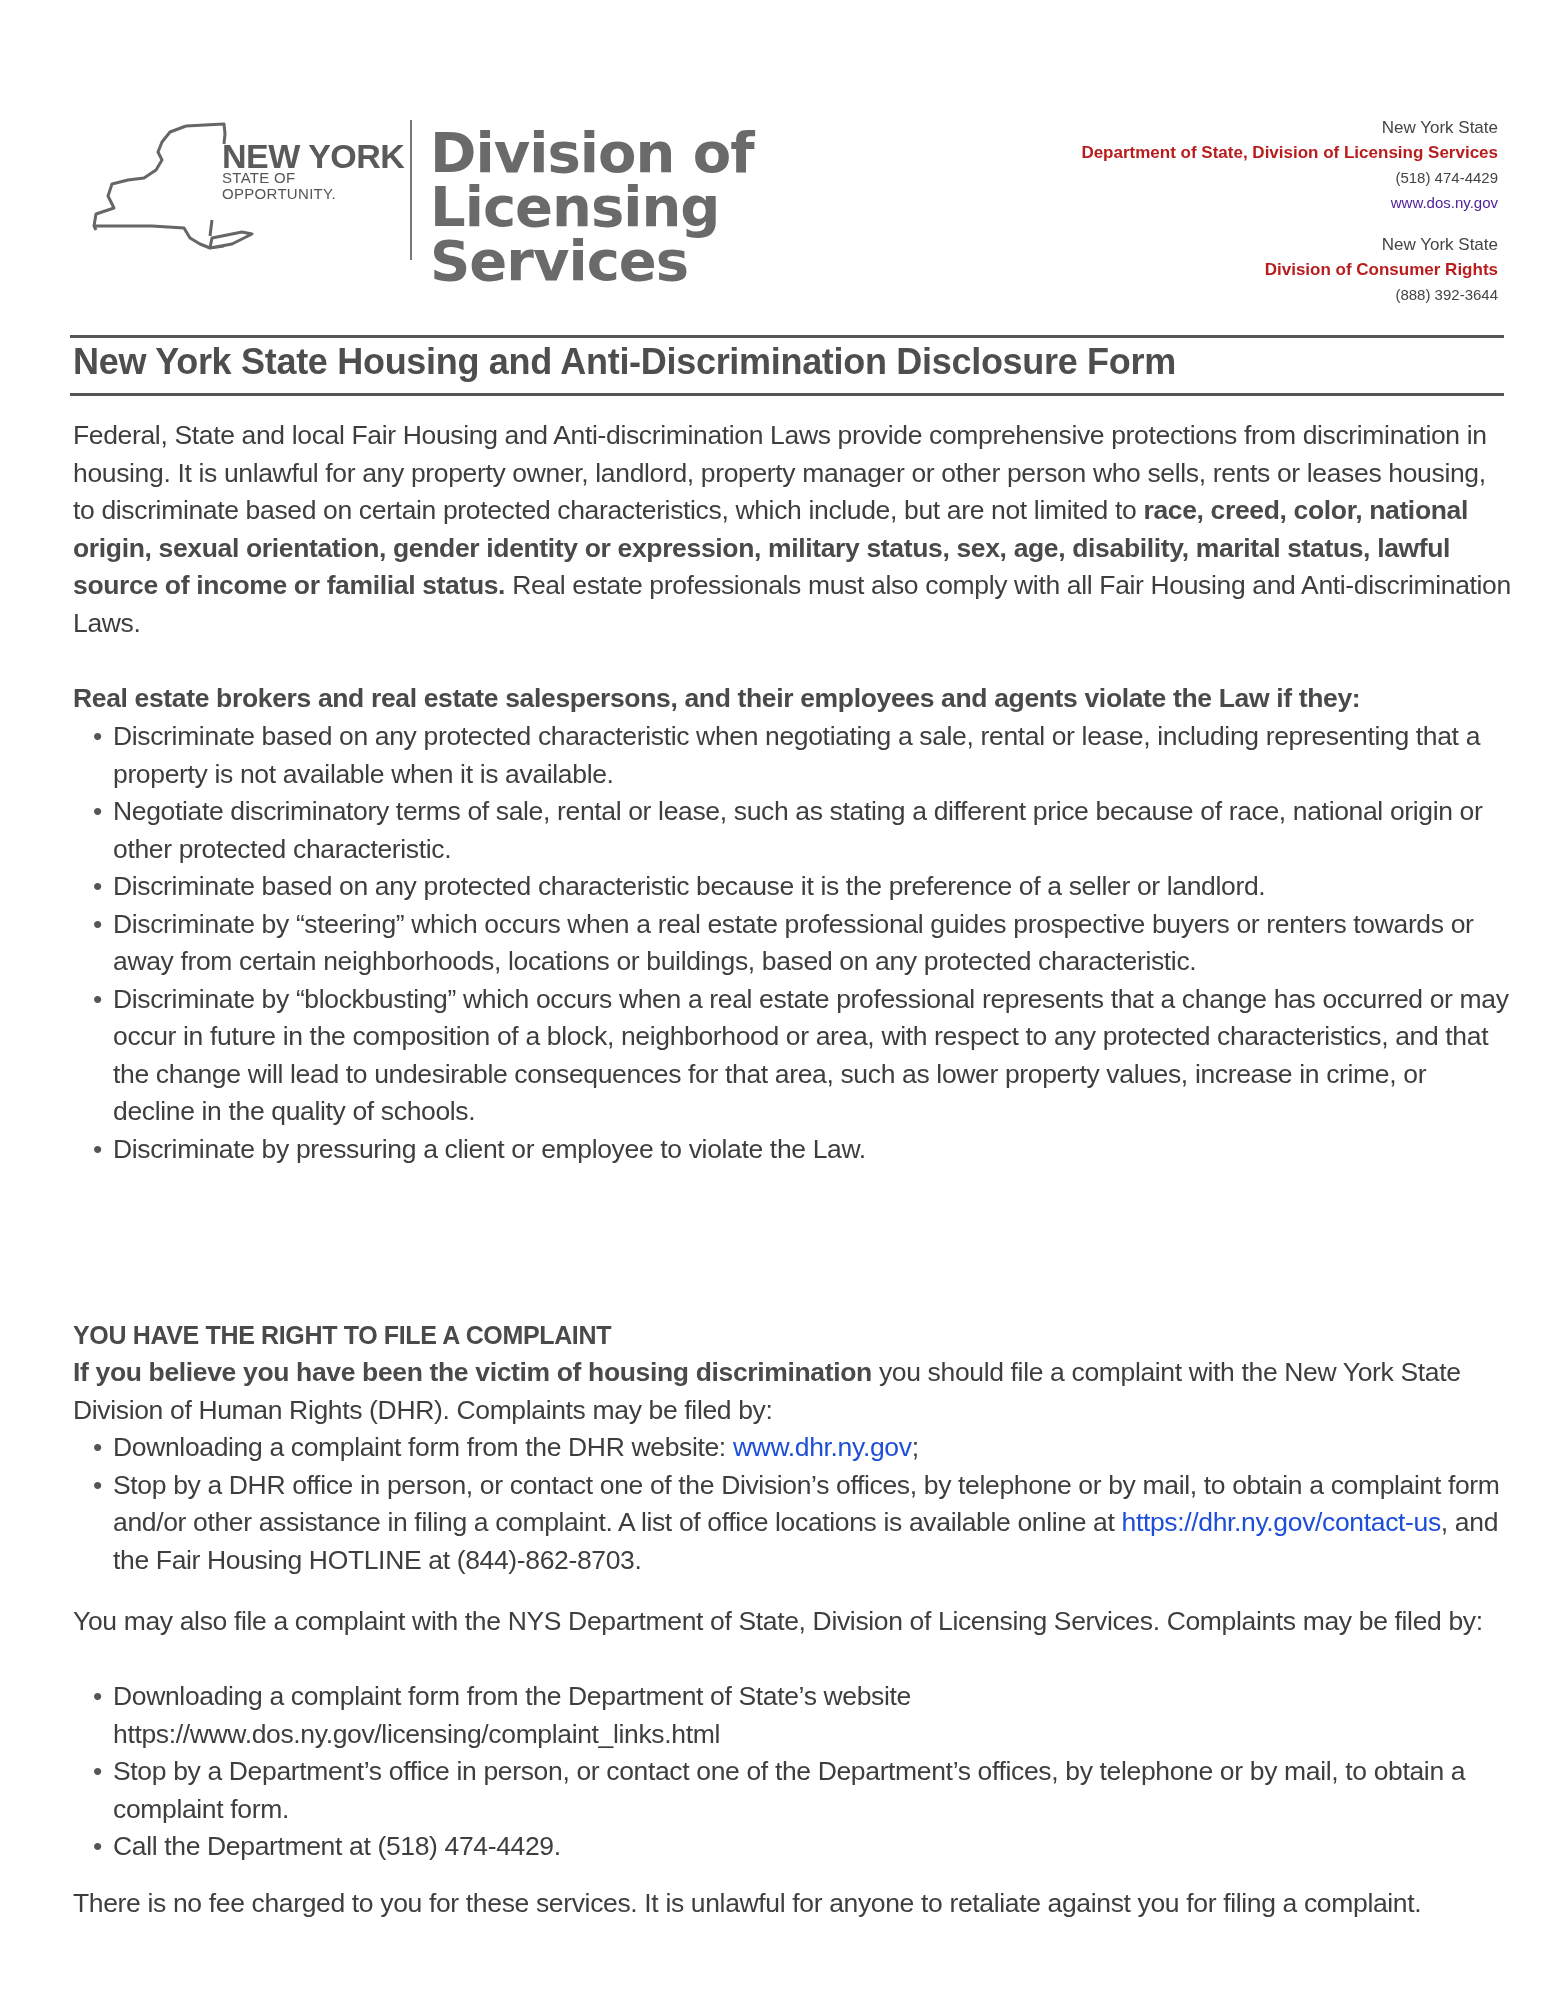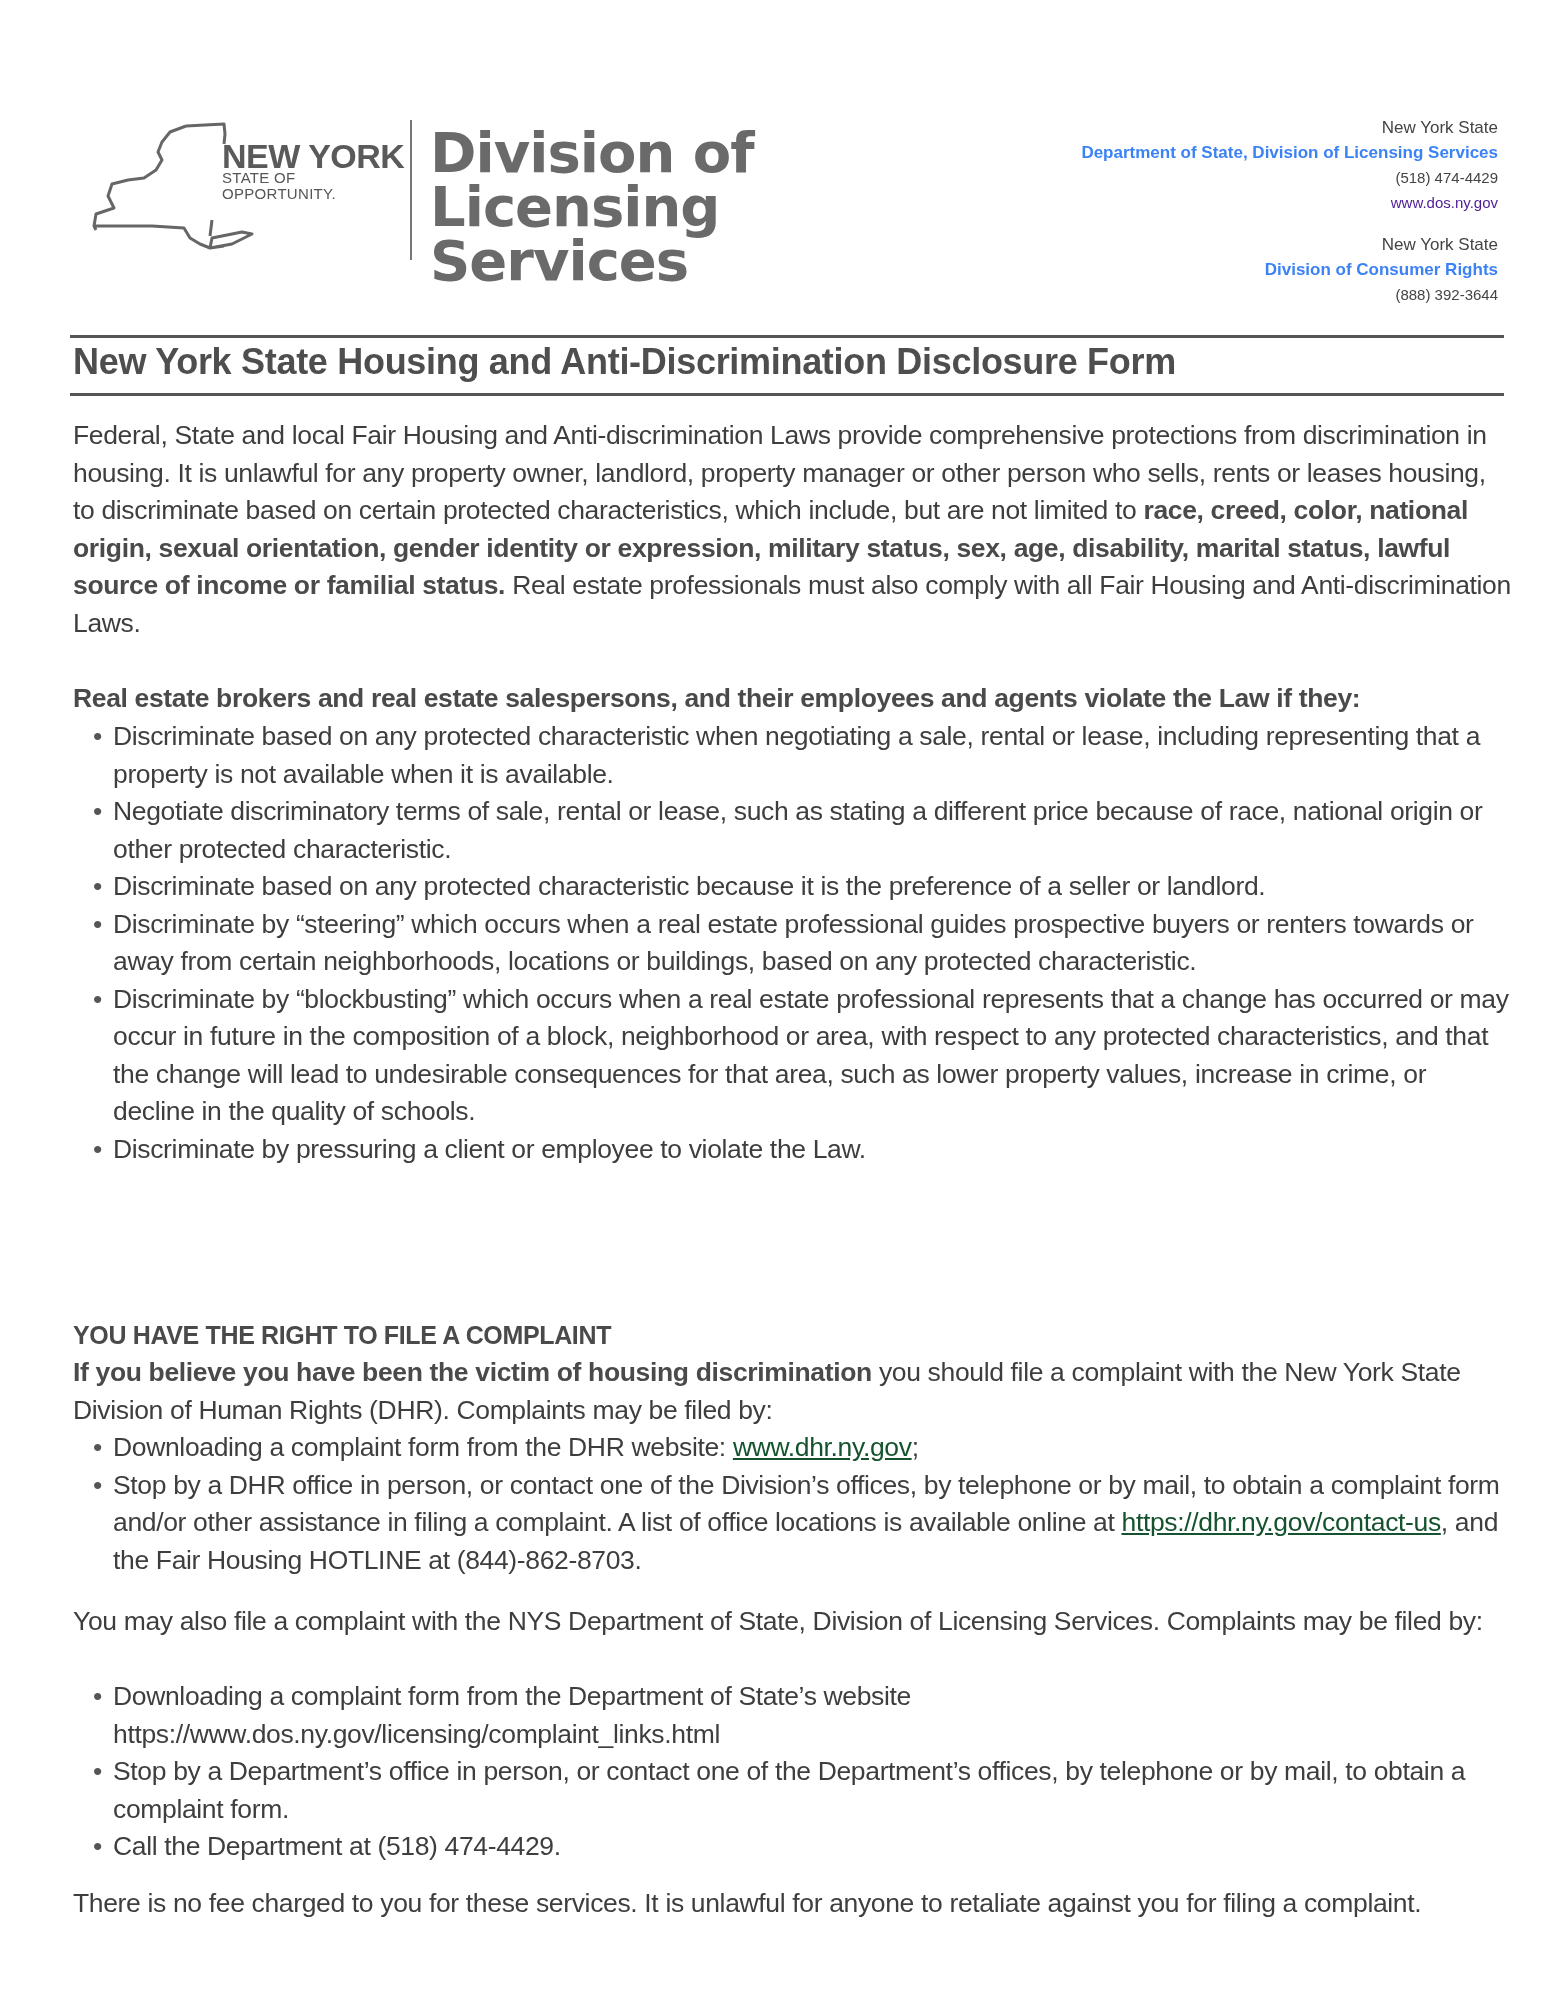--- a/index.html
+++ b/index.html
@@ -13,21 +13,21 @@
   .logo { position: absolute; left: 92px; top: 112px; width: 740px; height: 150px; }
   .ny-map { position: absolute; left: 0; top: 10px; width: 180px; height: 130px; }
   .ny-text { position: absolute; left: 130px; top: 30px; color: #555; }
   .ny-big { font-weight: bold; font-size: 34px; letter-spacing: -0.5px; color: #5a5a5a; line-height: 28px; }
   .ny-small { font-size: 15px; line-height: 16px; color: #555; letter-spacing: 0.3px; }
   .logo-divider { position: absolute; left: 318px; top: 8px; width: 2px; height: 140px; background: #777; }
   .division-title { position: absolute; left: 338px; top: 14px; font-family: "DejaVu Sans", sans-serif;
     font-weight: bold; font-size: 56px; line-height: 54px; color: #6a6a6a; letter-spacing: -1px; }
 
   .contact { position: absolute; right: 47px; top: 115px; text-align: right; font-size: 17px; line-height: 25px; color: #444; }
-  .contact .bold { font-weight: bold; color: #3b82f6; }
+  .contact .bold { font-weight: bold; color: #b91c1c; }
   .contact .small { font-size: 15px; }
   .contact a { color: #4c1d95; }
   .contact .gap { height: 17px; }
 
   .rule { position: absolute; left: 70px; width: 1434px; height: 3px; background: #555; }
   .rule-top { top: 335px; }
   .rule-bottom { top: 393px; }
   .form-title { position: absolute; left: 73px; top: 341px; font-weight: bold; font-size: 36px; color: #4e4e4e; letter-spacing: -0.3px; }
 
   .body-text { position: absolute; left: 73px; width: 1440px; font-size: 26.5px; line-height: 37.5px; color: #3e3e3e; letter-spacing: -0.35px; }
@@ -37,21 +37,21 @@
   .bullets { list-style: none; margin: 0; padding: 0; }
   .bullets li { position: relative; padding-left: 40px; }
   .bullets li::before { content: "•"; position: absolute; left: 20px; top: 0; color: #555; }
   .list1 { top: 718px; }
   .complaint-head { top: 1317px; font-weight: bold; font-size: 25px; color: #4a4a4a; }
   .complaint-p { top: 1354px; }
   .list2 { top: 1429px; }
   .also-p { top: 1603px; }
   .list3 { top: 1678px; }
   .final-p { top: 1885px; }
-  .link { text-decoration: underline; color: #14532d; }
+  .link { color: #1d4ed8; }
 </style>
 </head>
 <body>
 
 <div class="page">
 
   <div class="logo">
     <svg class="ny-map" viewBox="0 0 180 130">
       <path d="M94 4 L132 2 L133 12 L132 22 M94 4 L78 10 L70 20 L66 30 L70 38 L64 48 L52 56 L36 58 L20 62 L16 74 L22 86 L4 92 L2 104 L60 104 L92 106 L98 116 L108 122 L118 126 L132 124 M2 104 L4 108 M120 98 L118 114 M120 116 L150 110 L160 112 L140 122 L118 126 Z" fill="none" stroke="#666" stroke-width="3" stroke-linejoin="round"></path>
     </svg>

